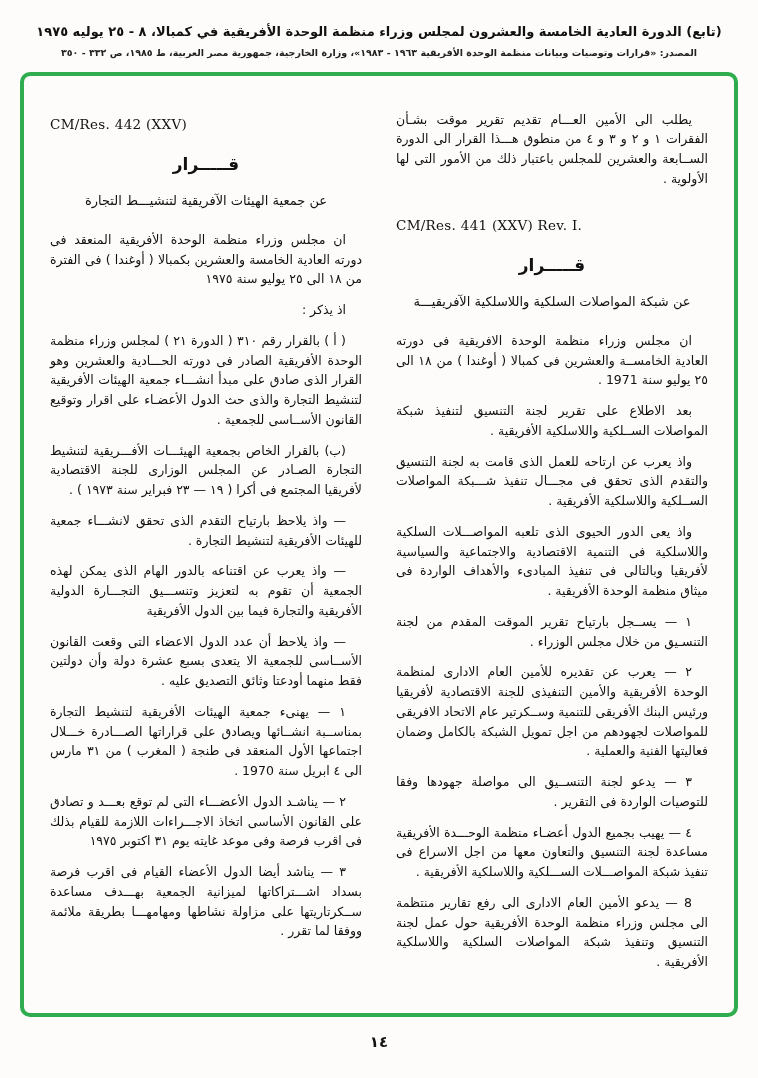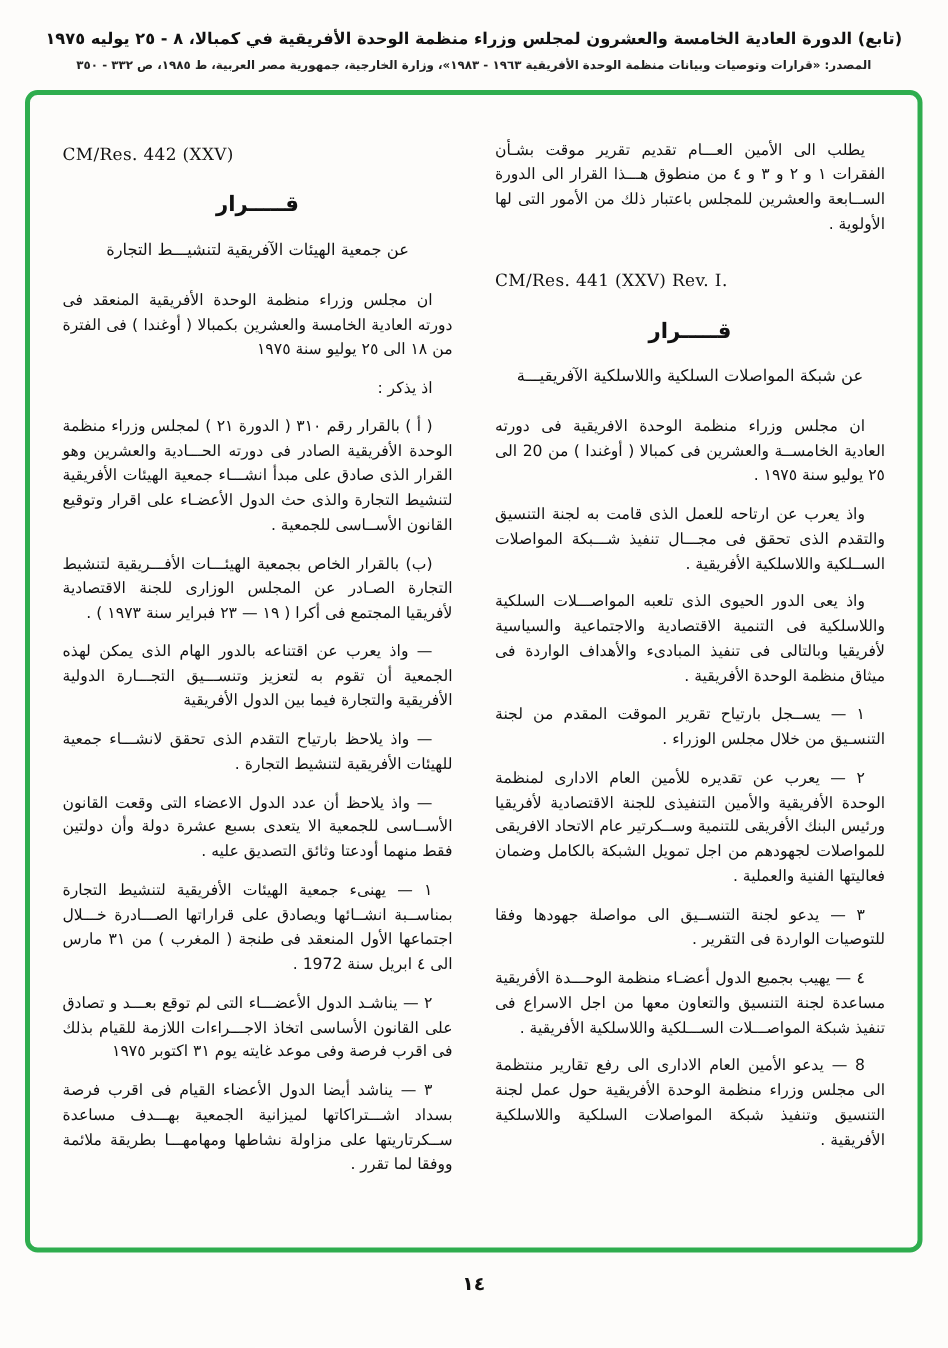--- a/index.html
+++ b/index.html
@@ -102,41 +102,42 @@
 
   <div class="source-line">المصدر: «قرارات وتوصيات وبيانات منظمة الوحدة الأفريقية ١٩٦٣ - ١٩٨٣»، وزارة الخارجية، جمهورية مصر العربية، ط ١٩٨٥، ص ٣٣٢ - ٣٥٠</div>
 
   <div class="content-box" style="border-color: rgb(47, 173, 78);">
     <div class="columns">
       <div class="column" id="col-right">
           <div class="block para gap-after">يطلب الى الأمين العـــام تقديم تقرير موقت بشـأن الفقرات ١ و ٢ و ٣ و ٤ من منطوق هـــذا القرار الى الدورة الســابعة والعشرين للمجلس باعتبار ذلك من الأمور التى لها الأولوية .</div>
           <div class="block code">CM/Res. 441 (XXV) Rev. I.</div>
           <div class="block title">قـــــرار</div>
           <div class="block subject">عن شبكة المواصلات السلكية واللاسلكية الآفريقيـــة</div>
-          <div class="block para">ان مجلس وزراء منظمة الوحدة الافريقية فى دورته العادية الخامســة والعشرين فى كمبالا ( أوغندا ) من 20 الى ٢٥ يوليو سنة ١٩٧٥ .</div>
+          <div class="block para">ان مجلس وزراء منظمة الوحدة الافريقية فى دورته العادية الخامســة والعشرين فى كمبالا ( أوغندا ) من ١٨ الى ٢٥ يوليو سنة 1971 .</div>
+          <div class="block para">بعد الاطلاع على تقرير لجنة التنسيق لتنفيذ شبكة المواصلات الســلكية واللاسلكية الأفريقية .</div>
           <div class="block para">واذ يعرب عن ارتاحه للعمل الذى قامت به لجنة التنسيق والتقدم الذى تحقق فى مجـــال تنفيذ شـــبكة المواصلات الســلكية واللاسلكية الأفريقية .</div>
           <div class="block para">واذ يعى الدور الحيوى الذى تلعبه المواصـــلات السلكية واللاسلكية فى التنمية الاقتصادية والاجتماعية والسياسية لأفريقيا وبالتالى فى تنفيذ المبادىء والأهداف الواردة فى ميثاق منظمة الوحدة الأفريقية .</div>
           <div class="block para">١ — يســجل بارتياح تقرير الموقت المقدم من لجنة التنسـيق من خلال مجلس الوزراء .</div>
           <div class="block para">٢ — يعرب عن تقديره للأمين العام الادارى لمنظمة الوحدة الأفريقية والأمين التنفيذى للجنة الاقتصادية لأفريقيا ورئيس البنك الأفريقى للتنمية وســكرتير عام الاتحاد الافريقى للمواصلات لجهودهم من اجل تمويل الشبكة بالكامل وضمان فعاليتها الفنية والعملية .</div>
           <div class="block para">٣ — يدعو لجنة التنســيق الى مواصلة جهودها وفقا للتوصيات الواردة فى التقرير .</div>
           <div class="block para">٤ — يهيب بجميع الدول أعضـاء منظمة الوحـــدة الأفريقية مساعدة لجنة التنسيق والتعاون معها من اجل الاسراع فى تنفيذ شبكة المواصـــلات الســـلكية واللاسلكية الأفريقية .</div>
           <div class="block para">8 — يدعو الأمين العام الادارى الى رفع تقارير منتظمة الى مجلس وزراء منظمة الوحدة الأفريقية حول عمل لجنة التنسيق وتنفيذ شبكة المواصلات السلكية واللاسلكية الأفريقية .</div>
         </div>
       <div class="column" id="col-left">
           <div class="block code">CM/Res. 442 (XXV)</div>
           <div class="block title">قـــــرار</div>
           <div class="block subject">عن جمعية الهيئات الآفريقية لتنشيـــط التجارة</div>
           <div class="block para">ان مجلس وزراء منظمة الوحدة الأفريقية المنعقد فى دورته العادية الخامسة والعشرين بكمبالا ( أوغندا ) فى الفترة من ١٨ الى ٢٥ يوليو سنة ١٩٧٥</div>
           <div class="block para">اذ يذكر :</div>
           <div class="block para">( أ ) بالقرار رقم ٣١٠ ( الدورة ٢١ ) لمجلس وزراء منظمة الوحدة الأفريقية الصادر فى دورته الحـــادية والعشرين وهو القرار الذى صادق على مبدأ انشـــاء جمعية الهيئات الأفريقية لتنشيط التجارة والذى حث الدول الأعضـاء على اقرار وتوقيع القانون الأســاسى للجمعية .</div>
           <div class="block para">(ب) بالقرار الخاص بجمعية الهيئـــات الأفـــريقية لتنشيط التجارة الصـادر عن المجلس الوزارى للجنة الاقتصادية لأفريقيا المجتمع فى أكرا ( ١٩ — ٢٣ فبراير سنة ١٩٧٣ ) .</div>
+          <div class="block para">— واذ يلاحظ بارتياح التقدم الذى تحقق لانشـــاء جمعية للهيئات الأفريقية لتنشيط التجارة .</div>
           <div class="block para">— واذ يعرب عن اقتناعه بالدور الهام الذى يمكن لهذه الجمعية أن تقوم به لتعزيز وتنســـيق التجـــارة الدولية الأفريقية والتجارة فيما بين الدول الأفريقية</div>
-          <div class="block para">— واذ يلاحظ بارتياح التقدم الذى تحقق لانشـــاء جمعية للهيئات الأفريقية لتنشيط التجارة .</div>
           <div class="block para">— واذ يلاحظ أن عدد الدول الاعضاء التى وقعت القانون الأســاسى للجمعية الا يتعدى بسبع عشرة دولة وأن دولتين فقط منهما أودعتا وثائق التصديق عليه .</div>
-          <div class="block para">١ — يهنىء جمعية الهيئات الأفريقية لتنشيط التجارة بمناســبة انشــائها ويصادق على قراراتها الصـــادرة خـــلال اجتماعها الأول المنعقد فى طنجة ( المغرب ) من ٣١ مارس الى ٤ ابريل سنة 1972 .</div>
+          <div class="block para">١ — يهنىء جمعية الهيئات الأفريقية لتنشيط التجارة بمناســبة انشــائها ويصادق على قراراتها الصـــادرة خـــلال اجتماعها الأول المنعقد فى طنجة ( المغرب ) من ٣١ مارس الى ٤ ابريل سنة 1970 .</div>
           <div class="block para">٢ — يناشـد الدول الأعضـــاء التى لم توقع بعـــد و تصادق على القانون الأساسى اتخاذ الاجـــراءات اللازمة للقيام بذلك فى اقرب فرصة وفى موعد غايته يوم ٣١ اكتوبر ١٩٧٥</div>
           <div class="block para">٣ — يناشد أيضا الدول الأعضاء القيام فى اقرب فرصة بسداد اشـــتراكاتها لميزانية الجمعية بهـــدف مساعدة ســكرتاريتها على مزاولة نشاطها ومهامهـــا بطريقة ملائمة ووفقا لما تقرر .</div>
         </div>
     </div>
   </div>
 
   <div class="page-number">١٤</div>
 
 </div>
 

